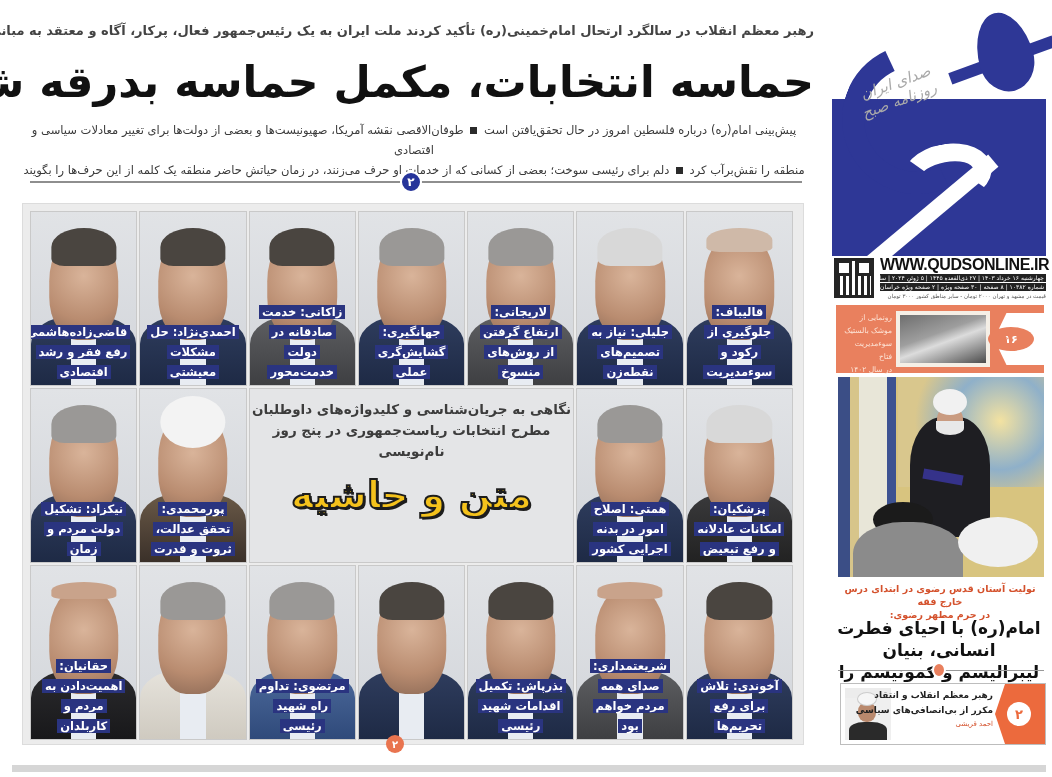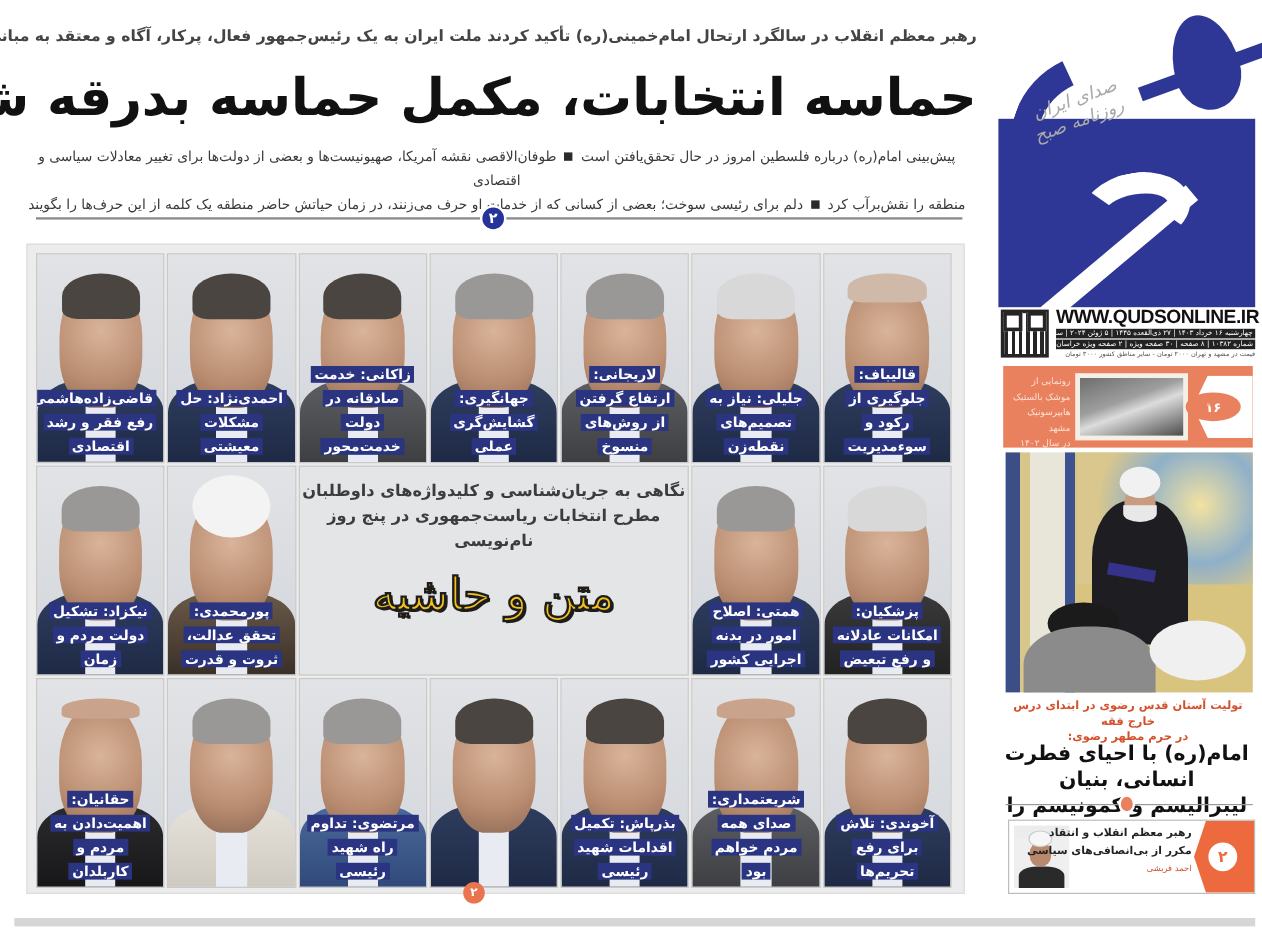--- a/index.html
+++ b/index.html
@@ -39,21 +39,21 @@
   .cell.gray .hair { background: #9a9896; }
   .cell.white .hair { background: #d8d8d8; }
   .cell.grey-suit .suit { background: linear-gradient(#5e5f62, #3e3f42); }
   .caption { position: absolute; left: 6px; right: 6px; bottom: 4px; text-align: center; }
   .caption span { display: inline; background: #2a3480; color: #fff; font-size: 11.5px; font-weight: bold; line-height: 17px;
                   padding: 0 3px; box-decoration-break: clone; -webkit-box-decoration-break: clone; }
 
   .center-block { grid-column: 3 / span 3; grid-row: 2; background: #e4e5e7; border: 1px solid #c9c9c9;
                   text-align: center; position: relative; }
   .center-block .sub { margin-top: 10px; font-size: 13.5px; font-weight: bold; color: #3c3c3c; line-height: 21px; }
-  .center-block .big { margin-top: 10px; font-size: 38px; font-weight: normal; line-height: 46px; color: #f4c21c;
+  .center-block .big { margin-top: 10px; font-size: 38px; font-weight: bold; line-height: 46px; color: #f4c21c;
                        -webkit-text-stroke: 2px #1d1d1d; text-shadow: 2px 2px 0 #1d1d1d; letter-spacing: -1px; }
 
   .badge-bottom { top: 735px; left: 386px; background: #e9744f; width: 18px; height: 18px; font-size: 10px; }
 
   .bottom-bar { position: absolute; top: 765px; left: 12px; width: 1034px; height: 7px; background: #d6d6d6; }
 
   
   .side { position: absolute; left: 832px; top: 0; width: 214px; height: 760px; }
   .logo { position: absolute; top: 4px; left: 0; width: 214px; height: 252px; }
   .logo .block { position: absolute; right: 0; top: 95px; width: 214px; height: 157px; background: #2e3796; }
@@ -312,21 +312,21 @@
     <div class="url">WWW.QUDSONLINE.IR</div>
     <div class="info-row r1">چهارشنبه ۱۶ خرداد ۱۴۰۳ | ۲۷ ذی‌القعده ۱۴۴۵ | ۵ ژوئن ۲۰۲۴ | سال سی‌وهفتم</div>
     <div class="info-row r2">شماره ۱۰۳۸۲ | ۸ صفحه | ۳۰ صفحه ویژه | ۲ صفحه ویژه خراسان</div>
     <div class="price">قیمت در مشهد و تهران ۲۰۰۰ تومان - سایر مناطق کشور ۳۰۰۰ تومان</div>
   </div>
 
   <div class="strip">
     <div class="txt">
       <div>رونمایی از</div>
       <div>موشک بالستیک</div>
-      <div>هایپرسونیک مشهد</div>
+      <div>سوءمدیریت فتاح</div>
       <div>در سال ۱۴۰۲</div>
     </div>
     <div class="photo">
         <div></div>
       </div>
     <div class="hex"></div>
     <div class="date-circle">۱۶</div>
     <div class="date-label">خرداد</div>
   </div>
 

